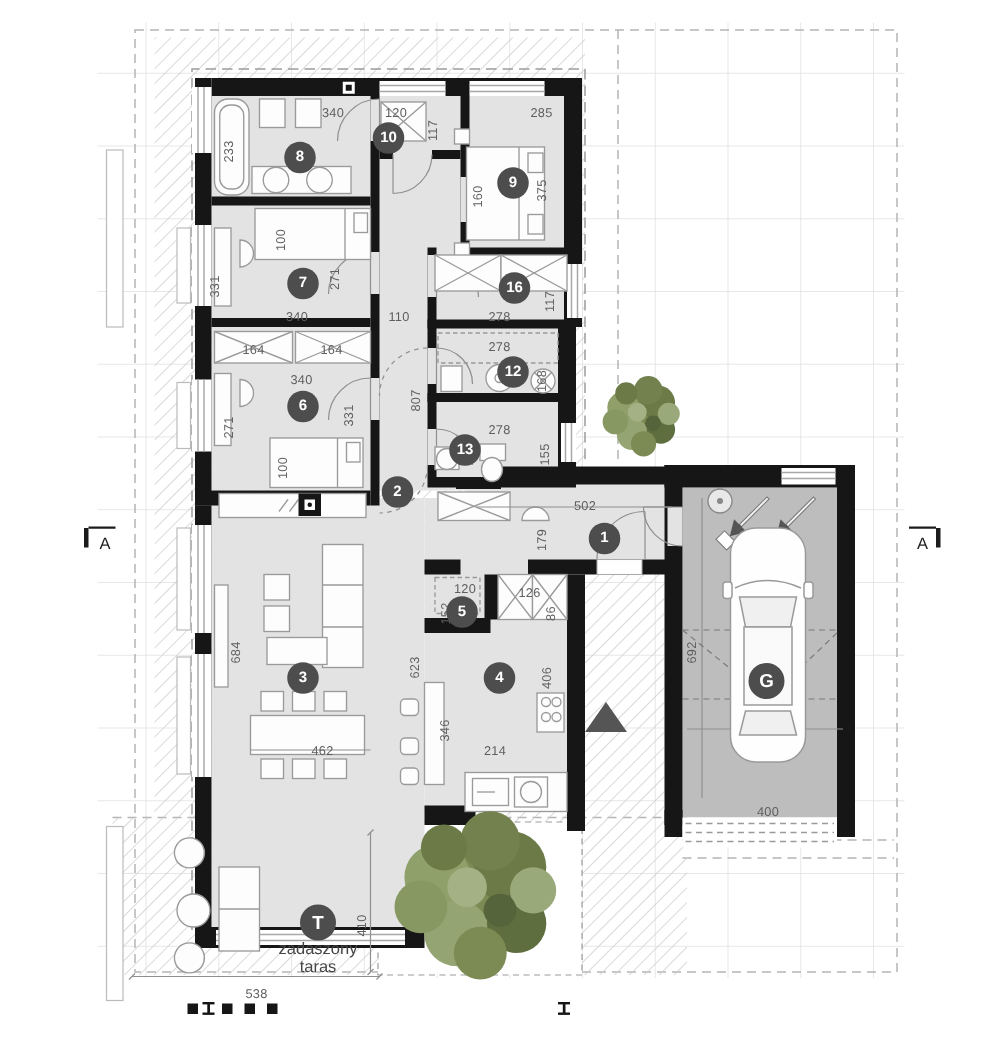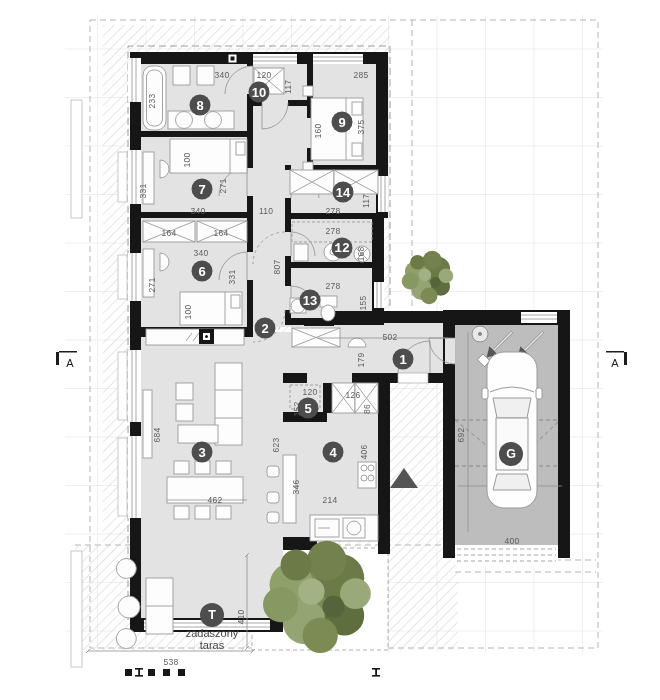--- a/index.html
+++ b/index.html
@@ -3,21 +3,21 @@
 <meta charset="utf-8">
 <style>
   html,body{margin:0;padding:0;background:#fff;}
   body{font-family:"Liberation Sans", sans-serif;}
   .stage{position:relative;width:660px;height:700px;background:#fff;overflow:hidden;}
   .stage svg{position:absolute;left:0;top:0;}
   #overlay{position:absolute;left:0;top:4px;width:660px;height:700px;pointer-events:none;}
   .dim{position:absolute;font-size:8.5px;color:#5f5f5f;transform:translate(-50%,-50%);white-space:nowrap;letter-spacing:.2px;}
   .dim.v{transform:translate(-50%,-50%) rotate(-90deg);}
   .badge{position:absolute;width:21px;height:21px;border-radius:50%;background:#4d4d4d;color:#fff;
-         font-size:13px;font-weight:bold;display:flex;align-items:center;justify-content:center;
+         font-size:10px;font-weight:bold;display:flex;align-items:center;justify-content:center;
          transform:translate(-50%,-50%);}
   .badge.big{width:24px;height:24px;font-size:12.5px;}
   .tlabel{position:absolute;font-size:11px;color:#454545;transform:translate(-50%,-50%);white-space:nowrap;}
   .alabel{position:absolute;font-size:11px;color:#1c1c1c;transform:translate(-50%,-50%);}
 </style>
 </head>
 <body>
 
 <div class="stage">
 <svg width="660" height="700" viewBox="0 0 660 700">
@@ -454,22 +454,22 @@
       <span class="badge" style="left: 403px; top: 355px;">1</span>
       <span class="badge" style="left: 265px; top: 324px;">2</span>
       <span class="badge" style="left: 202px; top: 448px;">3</span>
       <span class="badge" style="left: 333px; top: 448px;">4</span>
       <span class="badge" style="left: 308px; top: 404px;">5</span>
       <span class="badge" style="left: 202px; top: 267px;">6</span>
       <span class="badge" style="left: 202px; top: 185px;">7</span>
       <span class="badge" style="left: 200px; top: 101px;">8</span>
       <span class="badge" style="left: 342px; top: 118px;">9</span>
       <span class="badge" style="left: 259px; top: 88px;">10</span>
-      <span class="badge" style="left: 343px; top: 188px;">14</span>
-      <span class="badge" style="left: 342px; top: 244px; font-family: Liberation Mono, monospace;">12</span>
+      <span class="badge" style="left: 343px; top: 188px;">16</span>
+      <span class="badge" style="left: 342px; top: 244px;">12</span>
       <span class="badge" style="left: 310px; top: 296px;">13</span>
       <span class="badge big" style="left: 511px; top: 450px;">G</span>
       <span class="badge big" style="left: 212px; top: 611px;">T</span>
       <span class="tlabel" style="left: 212px; top: 629px;">zadaszony</span>
       <span class="tlabel" style="left: 212px; top: 641px;">taras</span>
       <span class="alabel" style="left: 70px; top: 359px;">A</span>
       <span class="alabel" style="left: 615px; top: 359px;">A</span>
     </div>
 </div>
 

